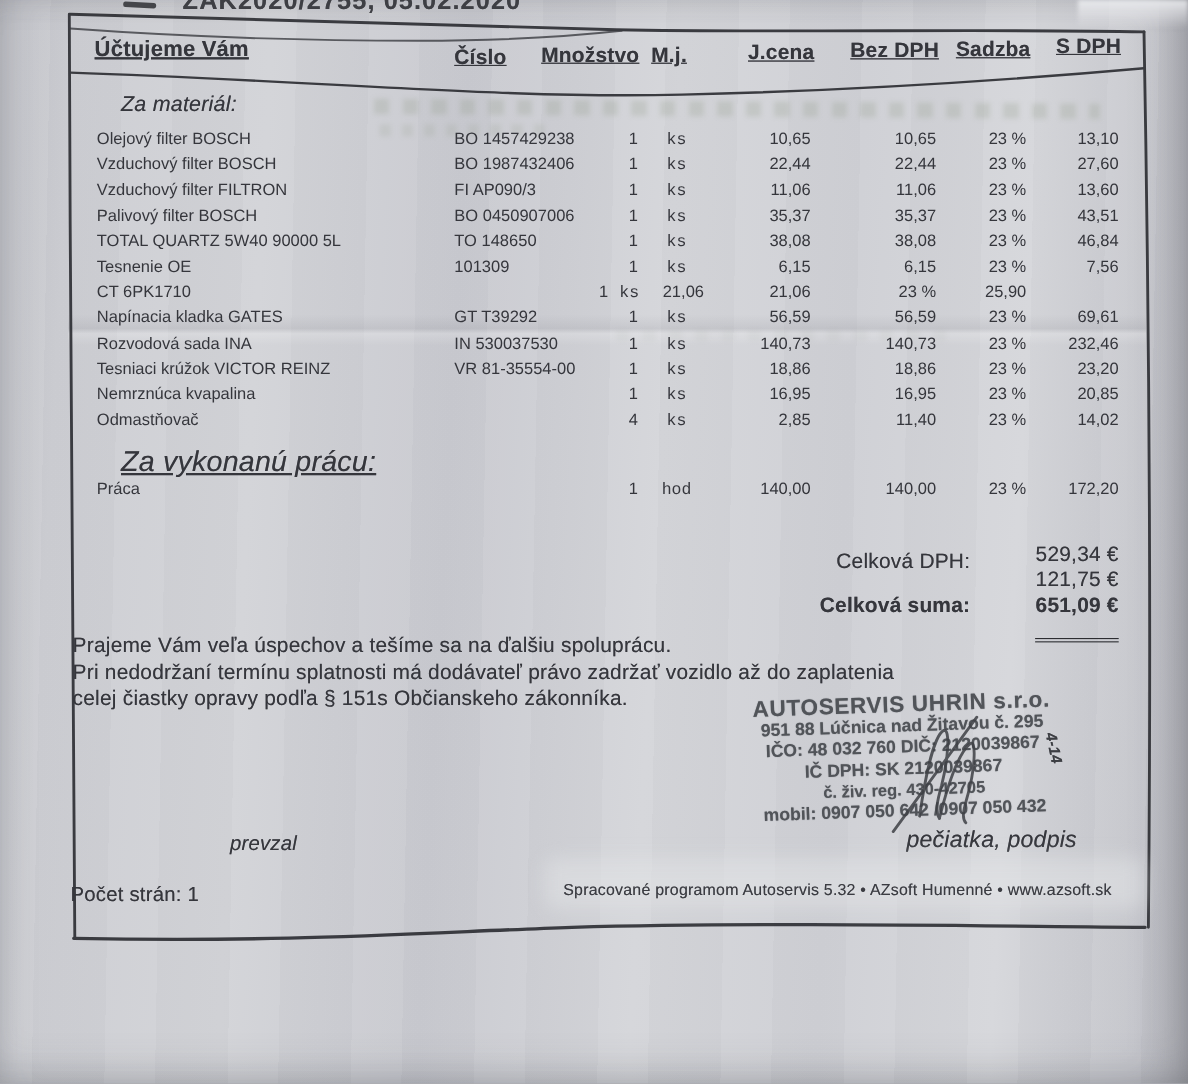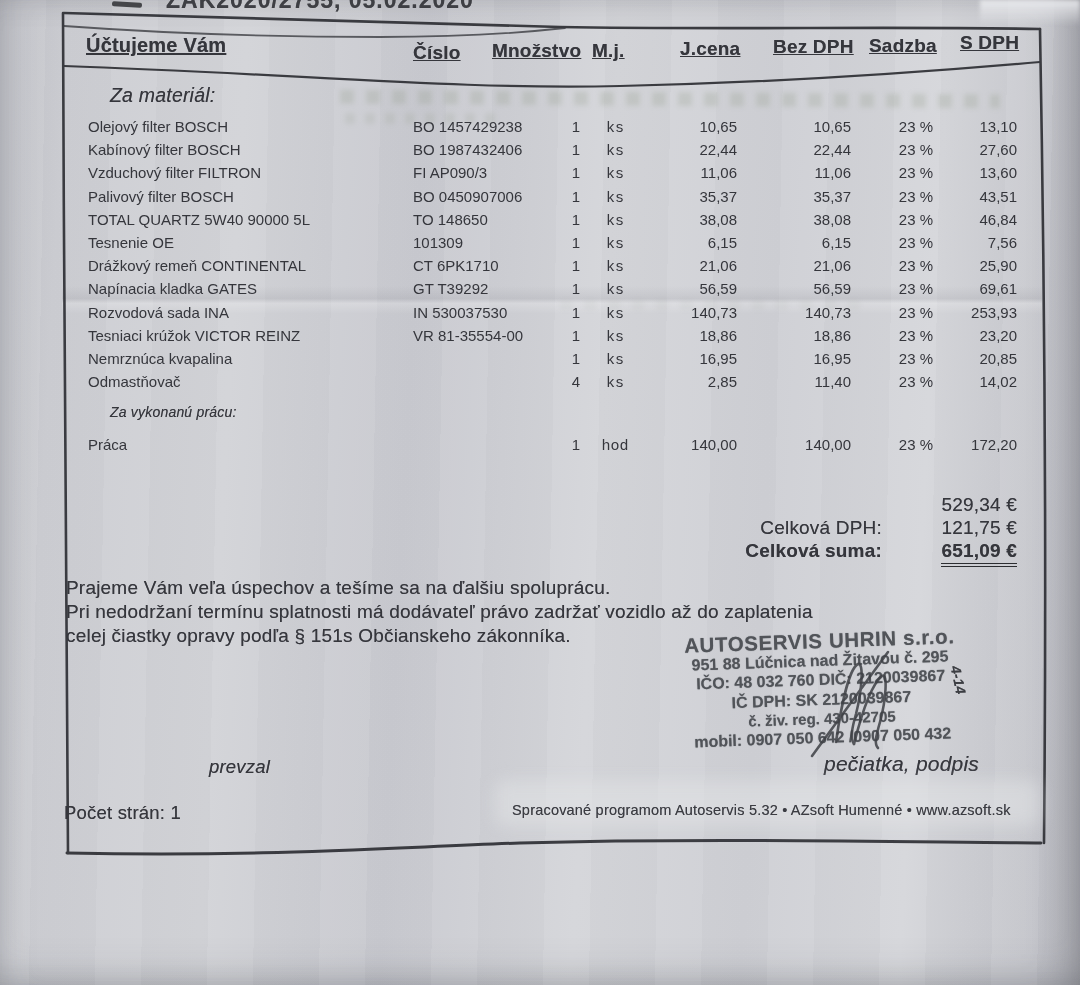--- a/index.html
+++ b/index.html
@@ -38,21 +38,21 @@
   .lrow{position:absolute;left:88px;top:436px;}
   .row{display:grid;grid-template-columns:325px 140px 27px 60px 97px 114px 82px 84px;height:23.2px;align-items:baseline;font-size:15px;}
   .row .nm{text-align:left;white-space:nowrap;}
   .row .cd{text-align:left;white-space:nowrap;}
   .row .qt{text-align:right;}
   .row .un{text-align:center;padding-left:10px;font-family:Liberation Mono, monospace;}
   .row .n{text-align:right;white-space:nowrap;}
   
   .tlab{width:322px;text-align:right;font-size:19px;}
   .tval{width:137px;text-align:right;font-size:19px;}
-  .dbl{border-bottom:4px double #2c2d31;padding-bottom:2px;}
+  .dbl{border-bottom:4px double #2c2d31;padding-bottom:19px;}
   
   .note{font-size:19px;line-height:24.3px;}
   
   .stamp{
     position:absolute;left:656px;top:630px;width:330px;text-align:center;
     transform:rotate(-2deg);color:#474a4f;opacity:.92;
     text-shadow:0 0 1px rgba(70,74,80,.6);
   }
   .stamp .l1{font-size:20.5px;font-weight:800;letter-spacing:.6px;line-height:21px;}
   .stamp .l{font-size:16px;font-weight:600;line-height:19.3px;}
@@ -111,21 +111,21 @@
       <div class="nm">Olejový filter BOSCH</div>
       <div class="cd">BO 1457429238</div>
       <div class="qt">1</div>
       <div class="un">ks</div>
       <div class="n">10,65</div>
       <div class="n">10,65</div>
       <div class="n">23 %</div>
       <div class="n">13,10</div>
     </div>
     <div class="row">
-      <div class="nm">Kabínový filter BOSCH</div>
+      <div class="nm">Vzduchový filter BOSCH</div>
       <div class="cd">BO 1987432406</div>
       <div class="qt">1</div>
       <div class="un">ks</div>
       <div class="n">22,44</div>
       <div class="n">22,44</div>
       <div class="n">23 %</div>
       <div class="n">27,60</div>
     </div>
     <div class="row">
       <div class="nm">Vzduchový filter FILTRON</div>
@@ -161,21 +161,20 @@
       <div class="nm">Tesnenie OE</div>
       <div class="cd">101309</div>
       <div class="qt">1</div>
       <div class="un">ks</div>
       <div class="n">6,15</div>
       <div class="n">6,15</div>
       <div class="n">23 %</div>
       <div class="n">7,56</div>
     </div>
     <div class="row">
-      <div class="nm">Drážkový remeň CONTINENTAL</div>
       <div class="cd">CT 6PK1710</div>
       <div class="qt">1</div>
       <div class="un">ks</div>
       <div class="n">21,06</div>
       <div class="n">21,06</div>
       <div class="n">23 %</div>
       <div class="n">25,90</div>
     </div>
     <div class="row">
       <div class="nm">Napínacia kladka GATES</div>
@@ -188,21 +187,21 @@
       <div class="n">69,61</div>
     </div>
     <div class="row">
       <div class="nm">Rozvodová sada INA</div>
       <div class="cd">IN 530037530</div>
       <div class="qt">1</div>
       <div class="un">ks</div>
       <div class="n">140,73</div>
       <div class="n">140,73</div>
       <div class="n">23 %</div>
-      <div class="n">253,93</div>
+      <div class="n">232,46</div>
     </div>
     <div class="row">
       <div class="nm">Tesniaci krúžok VICTOR REINZ</div>
       <div class="cd">VR 81-35554-00</div>
       <div class="qt">1</div>
       <div class="un">ks</div>
       <div class="n">18,86</div>
       <div class="n">18,86</div>
       <div class="n">23 %</div>
       <div class="n">23,20</div>
@@ -222,36 +221,36 @@
       <div class="cd"></div>
       <div class="qt">4</div>
       <div class="un">ks</div>
       <div class="n">2,85</div>
       <div class="n">11,40</div>
       <div class="n">23 %</div>
       <div class="n">14,02</div>
     </div>
   </div>
 
-  <div class="txt it" style="left:86px;top:404px;font-size:14px;">Za vykonanú prácu:</div>
+  <div class="txt it" style="left:86px;top:404px;font-size:26px;text-decoration:underline;">Za vykonanú prácu:</div>
   <div class="lrow">
     <div class="row">
       <div class="nm">Práca</div>
       <div class="cd"></div>
       <div class="qt">1</div>
       <div class="un">hod</div>
       <div class="n">140,00</div>
       <div class="n">140,00</div>
       <div class="n">23 %</div>
       <div class="n">172,20</div>
     </div>
   </div>
 
   <div class="txt tval" style="left:880px;top:494px;">529,34 €</div>
-  <div class="txt tlab" style="left:560px;top:517px;">Celková DPH:</div>
+  <div class="txt tlab" style="left:560px;top:500px;">Celková DPH:</div>
   <div class="txt tval" style="left:880px;top:517px;">121,75 €</div>
   <div class="txt tlab b" style="left:560px;top:540px;">Celková suma:</div>
   <div class="txt tval b" style="left:880px;top:540px;"><span class="dbl">651,09 €</span></div>
 
   <div class="txt note" style="left:66px;top:576px;">Prajeme Vám veľa úspechov a tešíme sa na ďalšiu spoluprácu.</div>
   <div class="txt note" style="left:66px;top:600px;">Pri nedodržaní termínu splatnosti má dodávateľ právo zadržať vozidlo až do zaplatenia</div>
   <div class="txt note" style="left:66px;top:624px;">celej čiastky opravy podľa § 151s Občianskeho zákonníka.</div>
 
   <div class="stamp">
     <div class="l1">AUTOSERVIS UHRIN s.r.o.</div>

